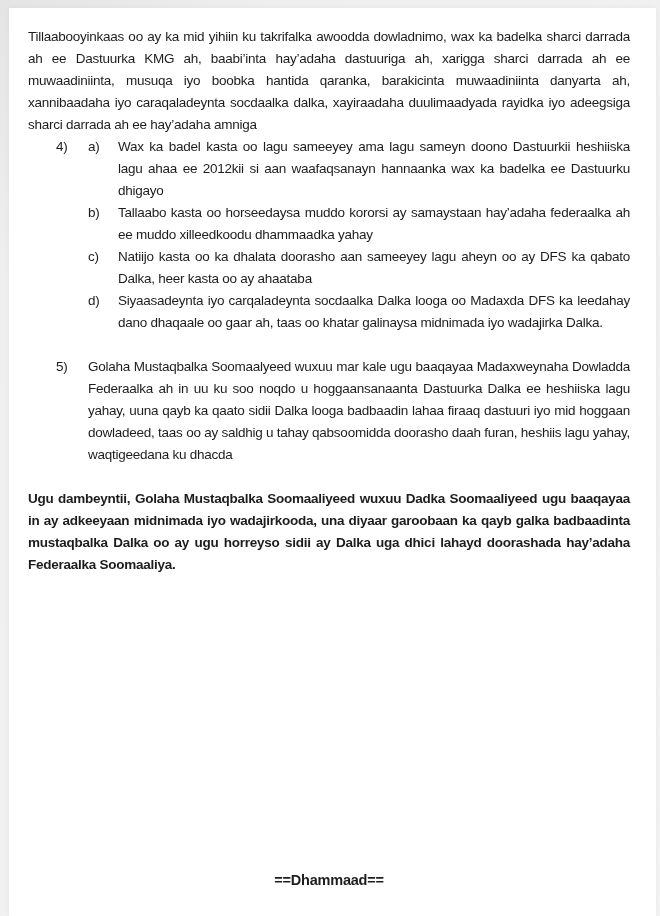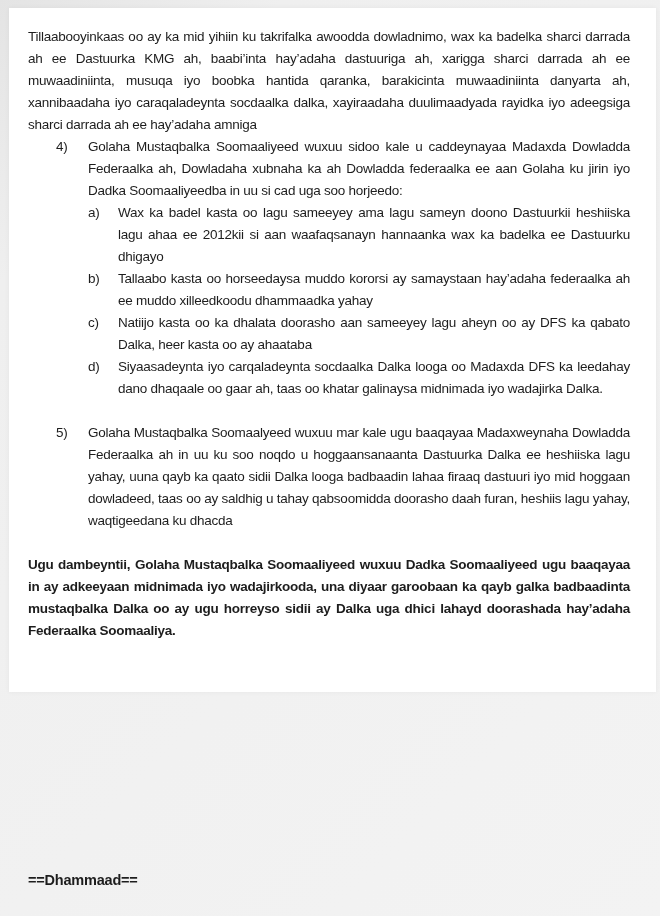--- a/index.html
+++ b/index.html
@@ -13,21 +13,21 @@
     width: 660px;
     height: 916px;
     background: linear-gradient(135deg, #e4e4e4 0%, #efefef 18%, #f3f3f3 100%);
     overflow: hidden;
   }
   .page {
     position: absolute;
     left: 9px;
     top: 8px;
     width: 647px;
-    height: 684px;
+    height: 908px;
     background: #ffffff;
     box-shadow: 0 0 5px rgba(0,0,0,0.05);
   }
   .content {
     position: absolute;
     left: 19px;
     top: 18px;
     width: 602px;
     color: #1d1d1d;
     font-size: 13.5px;
@@ -69,38 +69,38 @@
   }
   .closing-para {
     margin-top: 22px !important;
     font-weight: bold;
   }
   .end-marker {
     position: absolute;
     top: 843px;
     left: 0;
     width: 602px;
+    text-align: center;
     font-weight: bold;
     font-size: 14.5px;
     letter-spacing: -0.2px;
   }
 </style>
 </head>
 <body>
 
 <div class="canvas">
   <div class="page">
     <div class="content">
 
       <p class="para-indented">Tillaabooyinkaas oo ay ka mid yihiin ku takrifalka awoodda dowladnimo, wax ka badelka sharci darrada ah ee Dastuurka KMG ah, baabi’inta hay’adaha dastuuriga ah, xarigga sharci darrada ah ee muwaadiniinta, musuqa iyo boobka hantida qaranka, barakicinta muwaadiniinta danyarta ah, xannibaadaha iyo caraqaladeynta socdaalka dalka, xayiraadaha duulimaadyada rayidka iyo adeegsiga sharci darrada ah ee hay’adaha amniga</p>
 
       <div class="num-item">
         <span class="num-label">4)</span>
         <div class="num-body">
-          <p>Golaha Mustaqbalka Soomaaliyeed wuxuu sidoo kale u caddeynayaa Madaxda Dowladda Federaalka ah, Dowladaha xubnaha ka ah Dowladda federaalka ee aan Golaha ku jirin iyo Dadka Soomaaliyeedba in uu si cad uga soo horjeedo:</p>
 
           <div class="sub-item">
             <span class="sub-label">a)</span>
             <p class="sub-text">Wax ka badel kasta oo lagu sameeyey ama lagu sameyn doono Dastuurkii heshiiska lagu ahaa ee 2012kii si aan waafaqsanayn hannaanka wax ka badelka ee Dastuurku dhigayo</p>
           </div>
 
           <div class="sub-item">
             <span class="sub-label">b)</span>
             <p class="sub-text">Tallaabo kasta oo horseedaysa muddo kororsi ay samaystaan hay’adaha federaalka ah ee muddo xilleedkoodu dhammaadka yahay</p>
           </div>

